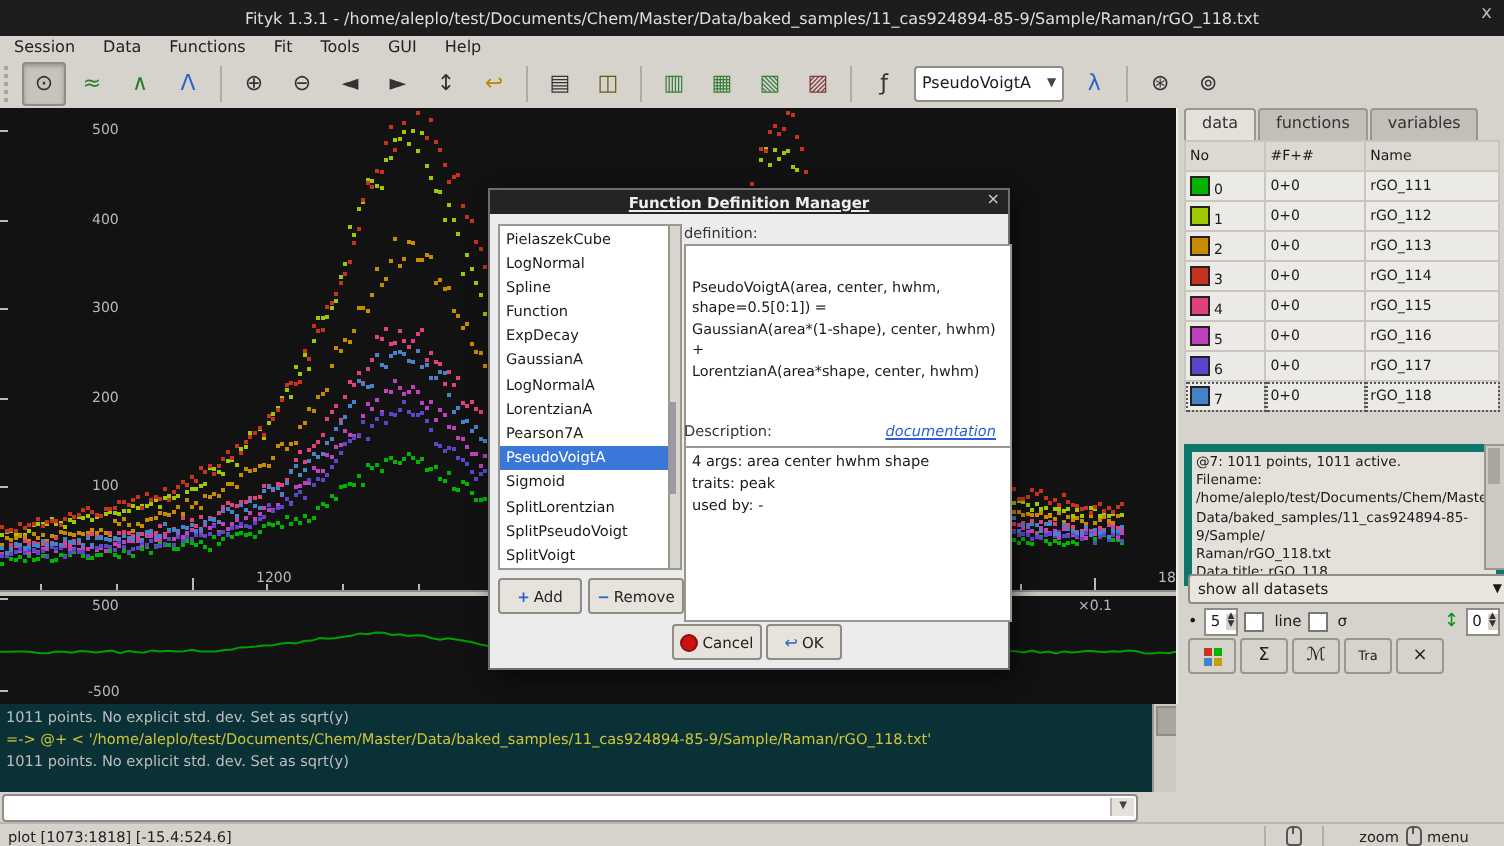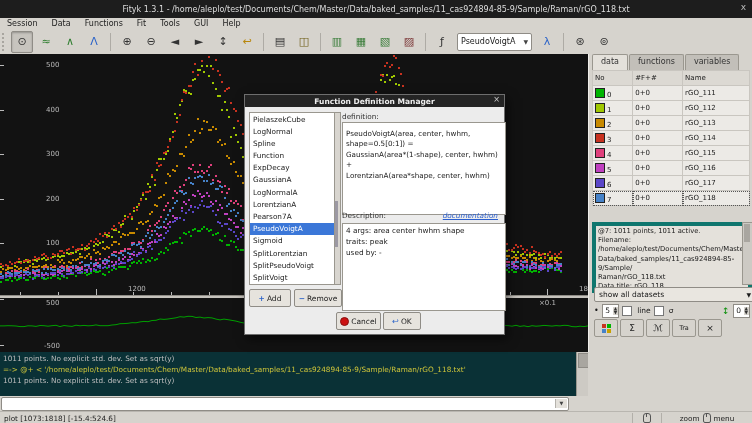--- a/index.html
+++ b/index.html
@@ -77,30 +77,30 @@
   .sb-cell{height:10px;display:flex;align-items:center;border-right:1px solid #b2afa9;padding:0 4px;}
   #status-left{width:624px;}
   #status-icon-cell{width:20px;justify-content:center;}
   #status-right{flex:1;justify-content:center;gap:3px;border-right:none;}
   .mouse-icon{width:6px;height:8px;border:1px solid #555;border-radius:3px 3px 2px 2px;position:relative;}
   .mouse-icon:after{content:"";position:absolute;left:2px;top:0;width:1px;height:3px;background:#555;}
   
   #dialog{position:absolute;left:244px;top:94px;width:259px;height:239px;background:#ececec;border:1px solid #6e6e6e;
     box-shadow:3px 4px 10px rgba(0,0,0,.55);}
   #dlg-title{position:absolute;left:0;top:0;width:259px;height:12px;background:#242424;color:#eee;display:flex;
-    align-items:center;justify-content:center;font-size:7.5px;font-weight:bold;}
+    align-items:center;justify-content:center;font-size:7.5px;font-weight:bold;text-decoration:underline;}
   #dlg-close{position:absolute;right:4px;top:0px;font-size:8px;color:#ccc;font-weight:normal;}
   #dlg-list{position:absolute;left:4px;top:17px;width:84px;height:171px;background:#fff;border:1px solid #9a978f;overflow:hidden;}
   .dlg-item{font-size:7.3px;padding:1.5px 3px;height:9.2px;white-space:nowrap;}
   .dlg-item.sel{background:#3b77d8;color:#fff;}
   #dlg-list-scroll{position:absolute;left:89px;top:17px;width:5px;height:171px;background:#d8d5cf;border:1px solid #9a978f;}
   #dlg-list-scroll .thumb{position:absolute;left:0px;top:88px;width:3px;height:46px;background:#9c99a3;}
   .dlg-label{position:absolute;font-size:7.3px;color:#333;}
   #dlg-def{position:absolute;left:97px;top:27px;width:156px;height:79px;background:#fff;border:1px solid #9a978f;
-    font-size:7.2px;padding:6px 3px;white-space:pre-wrap;line-height:1.45;}
+    font-size:7.2px;padding:16px 3px;white-space:pre-wrap;line-height:1.45;}
   #dlg-doclink{position:absolute;right:6px;top:116px;font-size:7.3px;color:#2a5fd0;text-decoration:underline;font-style:italic;}
   #dlg-desc{position:absolute;left:97px;top:128px;width:156px;height:82px;background:#fff;border:1px solid #9a978f;
     font-size:7.3px;padding:2px 3px;white-space:pre-wrap;line-height:1.5;}
   .dlg-btn{position:absolute;height:16px;background:#e6e3dd;border:1px solid #8f8c86;border-radius:2px;display:flex;
     align-items:center;justify-content:center;font-size:7.5px;gap:2px;color:#222;}
   #btn-add{left:4px;top:194px;width:40px;}
   #btn-remove{left:49px;top:194px;width:46px;}
   #btn-cancel{left:91px;top:217px;width:43px;}
   #btn-ok{left:138px;top:217px;width:36px;}
   .plusminus{color:#2a62c8;font-weight:bold;}

